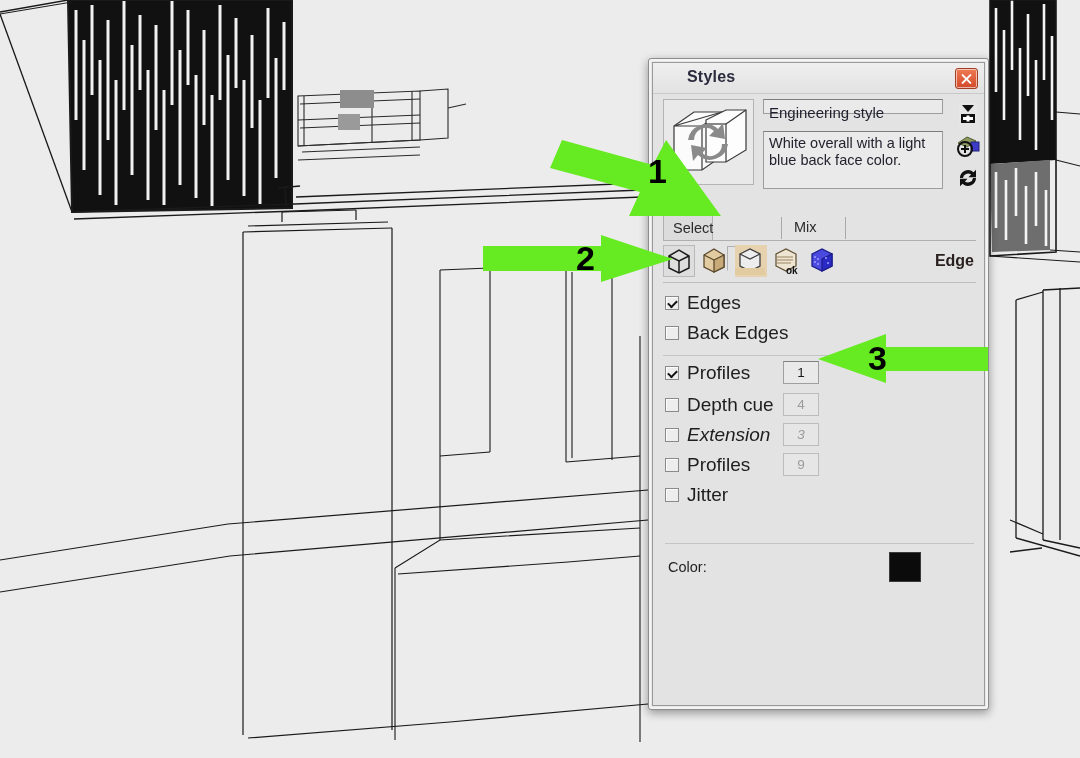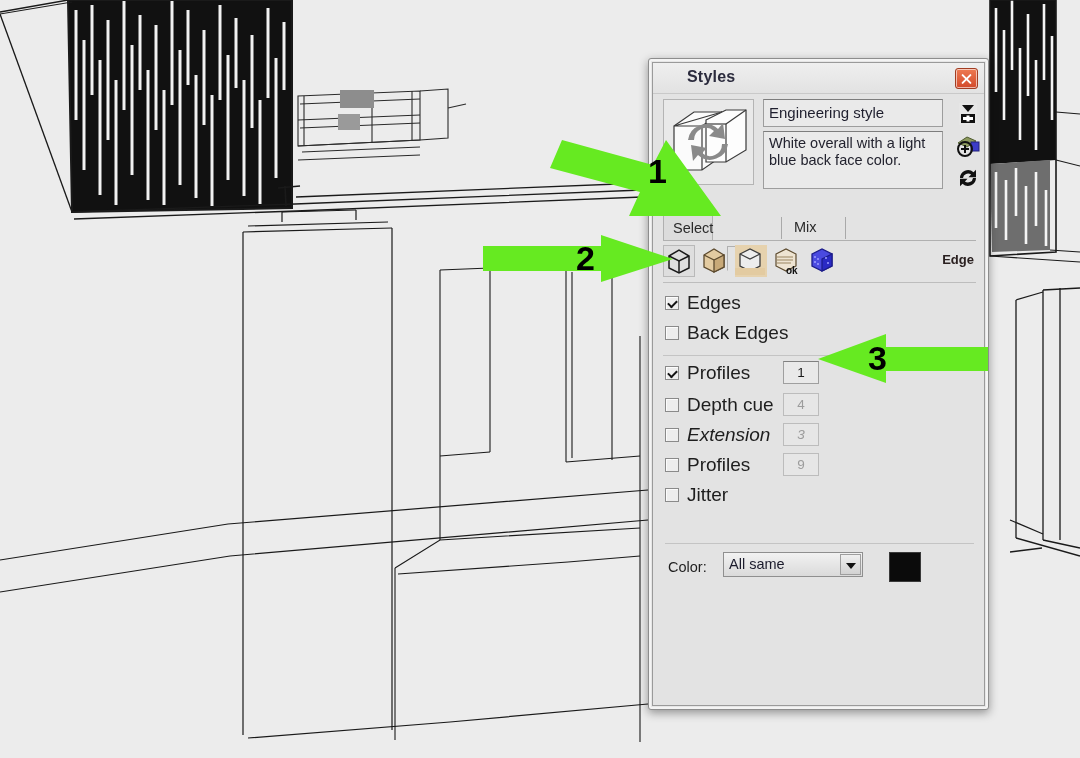--- a/index.html
+++ b/index.html
@@ -56,21 +56,21 @@
   .close-btn::after{transform:rotate(-45deg);}
 
   
   .header-row{position:absolute;left:10px;top:36px;right:8px;height:90px;}
   .thumb{
     position:absolute;left:0;top:0;width:91px;height:86px;
     background:#e9e9e9;border:1px solid #b4b4b4;
     box-sizing:border-box;
   }
   .name-field{
-    position:absolute;left:100px;top:0;width:180px;height:28px;
+    position:absolute;left:100px;top:0;width:180px;height:15px;
     background:#eaeaea;border:1px solid #9d9d9d;border-top-color:#7d7d7d;
     box-sizing:border-box;
     font-size:15px;color:#1f1f2e;padding:4px 3px 0 5px;
   }
   .desc-field{
     position:absolute;left:100px;top:32px;width:180px;height:58px;
     background:#eaeaea;border:1px solid #9d9d9d;border-top-color:#7d7d7d;
     box-sizing:border-box;
     font-size:14.5px;color:#23232f;line-height:17px;padding:3px 0 0 5px;
   }
@@ -92,21 +92,21 @@
   .tab-underline{position:absolute;left:10px;top:177px;right:8px;height:1px;background:#b0b0b0;}
 
   
   .toolrow{position:absolute;left:10px;top:182px;right:8px;height:34px;}
   .tool{
     position:absolute;top:0;width:32px;height:32px;cursor:pointer;
   }
   .tool.sel{background:#dedede;border:1px solid #b9b9b9;box-sizing:border-box;}
   .tool.amber{background:#e6d2ae;}
   .edge-label{
-    position:absolute;right:2px;top:7px;font-size:13px;font-weight:bold;color:#2a2020;
+    position:absolute;right:2px;top:7px;font-size:16px;font-weight:bold;color:#2a2020;
   }
   .toolrow-line{position:absolute;left:10px;top:219px;right:8px;height:1px;background:#bdbdbd;}
 
   
   .opts{position:absolute;left:12px;top:228px;right:10px;}
   .opt-row{position:relative;height:30px;}
   .cbx{
     position:absolute;left:0;top:5px;width:14px;height:14px;
     background:#ededed;border:1px solid #8a8a8a;
     box-shadow:1px 1px 0 rgba(255,255,255,.8) inset;
@@ -470,24 +470,20 @@
 
         <div class="opt-row" style="height:30px;">
           <div class="cbx"></div>
           <div class="opt-label">Jitter</div>
         </div>
       </div>
 
       <div class="hr-sep" style="top:480px;"></div>
       <div class="color-row">
         <div class="color-label">Color:</div>
-        <div class="color-select">
-          <div class="sel-text">All same</div>
-          <div class="arrow-box"></div>
-        </div>
         <div class="swatch"></div>
       </div>
 
     </div>
   </div>
 
   <div class="callout" style="left:545px;top:130px;">
     <svg width="185" height="95" viewBox="0 0 185 95">
       <polygon points="17,10 108,35 121,10 176,86 84,86 95,62 5,38" fill="#66ea21"></polygon>
     </svg>

